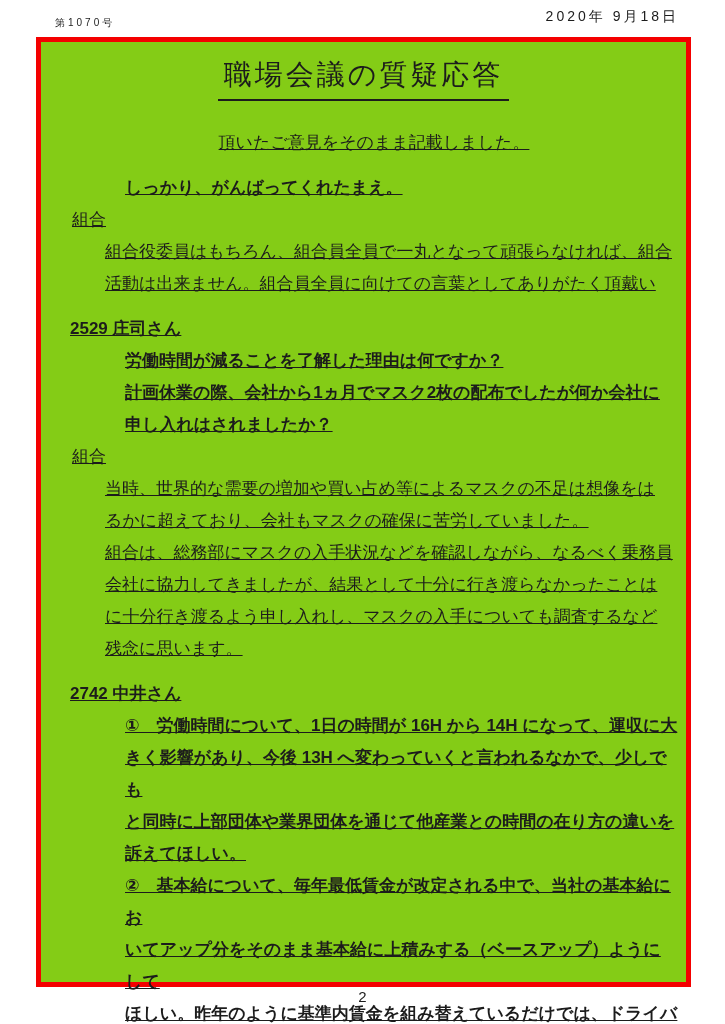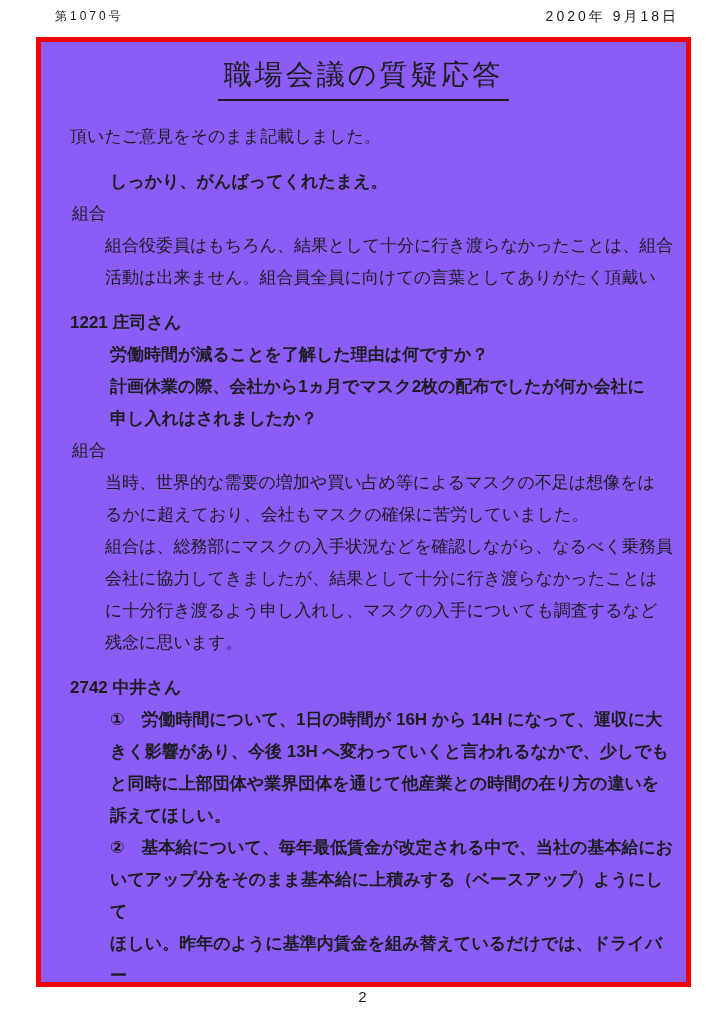--- a/index.html
+++ b/index.html
@@ -11,68 +11,70 @@
     position: relative;
     width: 725px;
     height: 1024px;
     font-family: "Liberation Sans", "DejaVu Sans", sans-serif;
     color: #1c1c1c;
     overflow: hidden;
   }
   .header-issue {
     position: absolute;
     left: 55px;
-    top: 8px;
-    font-size: 12px;
+    top: 16px;
+    font-size: 10px;
     letter-spacing: 3px;
   }
   .header-date {
     position: absolute;
     right: 46px;
     top: 8px;
     font-size: 14px;
     letter-spacing: 3px;
   }
   .frame {
     position: absolute;
     left: 36px;
     top: 37px;
     width: 645px;
     height: 940px;
     border: 5px solid #f40000;
-    background: #8b5cf6;
+    background: #84cc16;
     box-sizing: content-box;
+    text-decoration: underline;
   }
   .title-wrap {
     text-align: center;
     margin-top: 14px;
   }
   .page-title {
     display: inline-block;
     font-size: 28px;
     letter-spacing: 3px;
     padding: 0 6px 5px 6px;
     border-bottom: 2px solid #1c1c1c;
   }
   .content {
     padding: 0 8px 0 29px;
     font-size: 17px;
     line-height: 32px;
   }
   .intro {
-    margin-top: 20px;
+    margin-top: 26px;
+    text-align: center;
   }
   .qa-section {
     margin-top: 13px;
   }
   .member-name {
     font-weight: bold;
   }
   .q-line {
-    margin-left: 40px;
+    margin-left: 55px;
     font-weight: bold;
   }
   .responder-label {
     margin-left: 2px;
   }
   .a-line {
     margin-left: 35px;
   }
   .page-number {
     position: absolute;
@@ -93,26 +95,26 @@
   <div class="title-wrap">
     <span class="page-title">職場会議の質疑応答</span>
   </div>
 
   <div class="content">
     <div class="intro">頂いたご意見をそのまま記載しました。</div>
 
     <div class="qa-section">
       <div class="q-line">しっかり、がんばってくれたまえ。</div>
       <div class="responder-label">組合</div>
-      <div class="a-line">組合役委員はもちろん、結果として十分に行き渡らなかったことは、組合</div>
+      <div class="a-line">組合役委員はもちろん、組合員全員で一丸となって頑張らなければ、組合</div>
       <div class="a-line">活動は出来ません。組合員全員に向けての言葉としてありがたく頂戴い</div>
     </div>
 
     <div class="qa-section">
-      <div class="member-name">1221 庄司さん</div>
+      <div class="member-name">2529 庄司さん</div>
       <div class="q-line">労働時間が減ることを了解した理由は何ですか？</div>
       <div class="q-line">計画休業の際、会社から1ヵ月でマスク2枚の配布でしたが何か会社に</div>
       <div class="q-line">申し入れはされましたか？</div>
       <div class="responder-label">組合</div>
       <div class="a-line">当時、世界的な需要の増加や買い占め等によるマスクの不足は想像をは</div>
       <div class="a-line">るかに超えており、会社もマスクの確保に苦労していました。</div>
       <div class="a-line">組合は、総務部にマスクの入手状況などを確認しながら、なるべく乗務員</div>
       <div class="a-line">会社に協力してきましたが、結果として十分に行き渡らなかったことは</div>
       <div class="a-line">に十分行き渡るよう申し入れし、マスクの入手についても調査するなど</div>
       <div class="a-line">残念に思います。</div>

